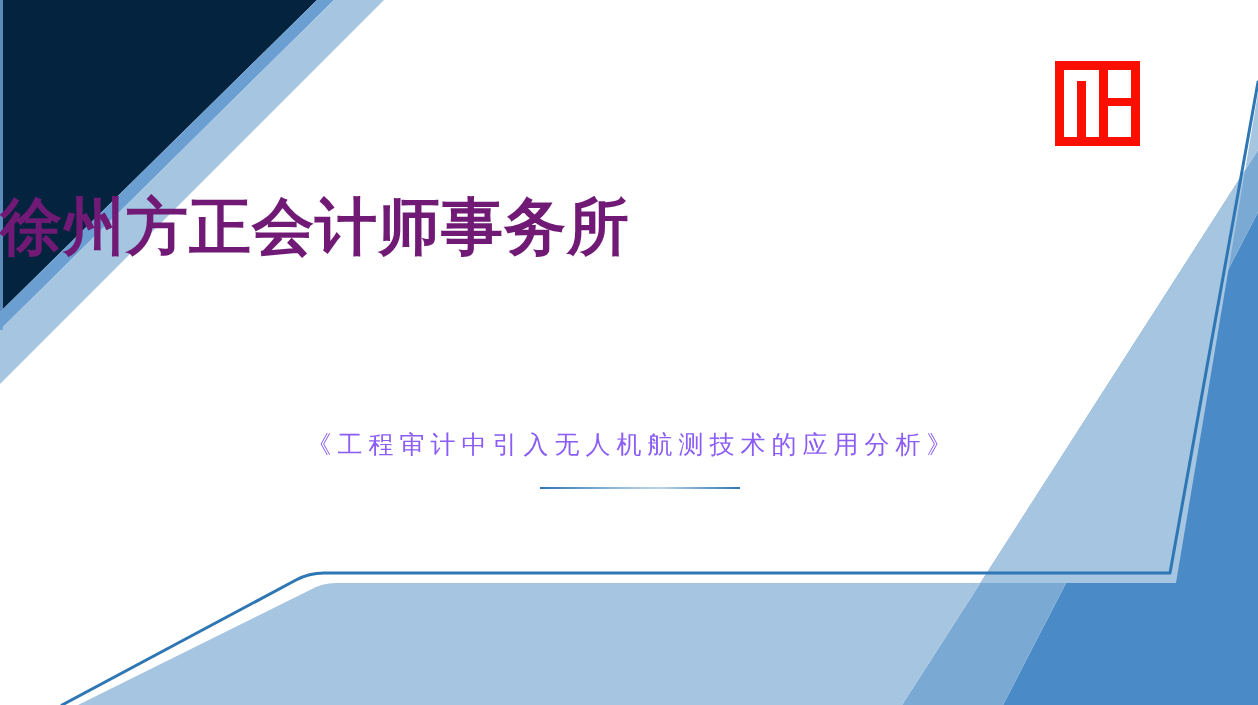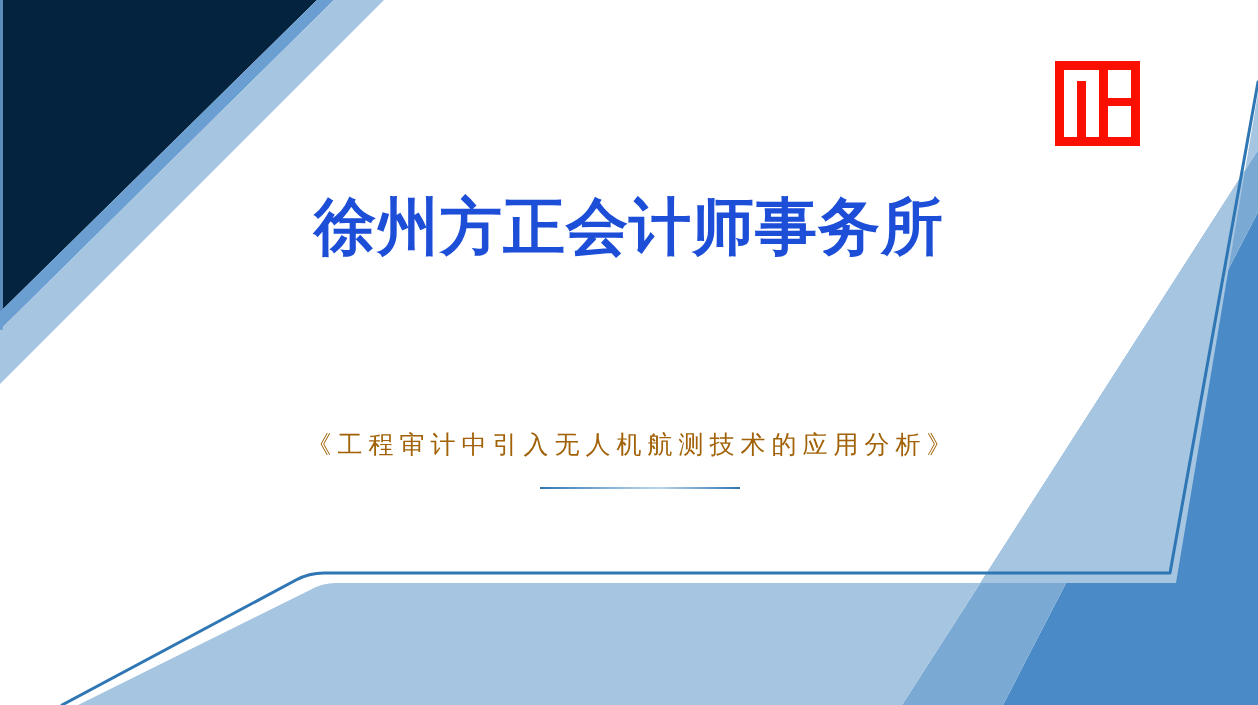--- a/index.html
+++ b/index.html
@@ -40,37 +40,36 @@
     position: absolute;
     left: 0;
     top: 0;
     width: 1258px;
     height: 705px;
     pointer-events: none;
   }
   .title-line {
     position: absolute;
     width: 1258px;
-    text-align: center;
-    color: #1d4ed8;
+    color: #701a75;
     font-weight: bold;
     font-size: 62px;
     line-height: 1;
     letter-spacing: 1px;
     white-space: nowrap;
   }
   #title-line-1 { top: 196px; }
   #title-line-2 { top: 304px; }
 
   #subtitle {
     position: absolute;
     top: 428px;
     width: 1258px;
     text-align: center;
-    color: #a16207;
+    color: #8b5cf6;
     font-size: 25px;
     letter-spacing: 6px;
     text-indent: 6px;
     white-space: nowrap;
     font-weight: normal;
   }
 
   #divider {
     position: absolute;
     left: 540px;

